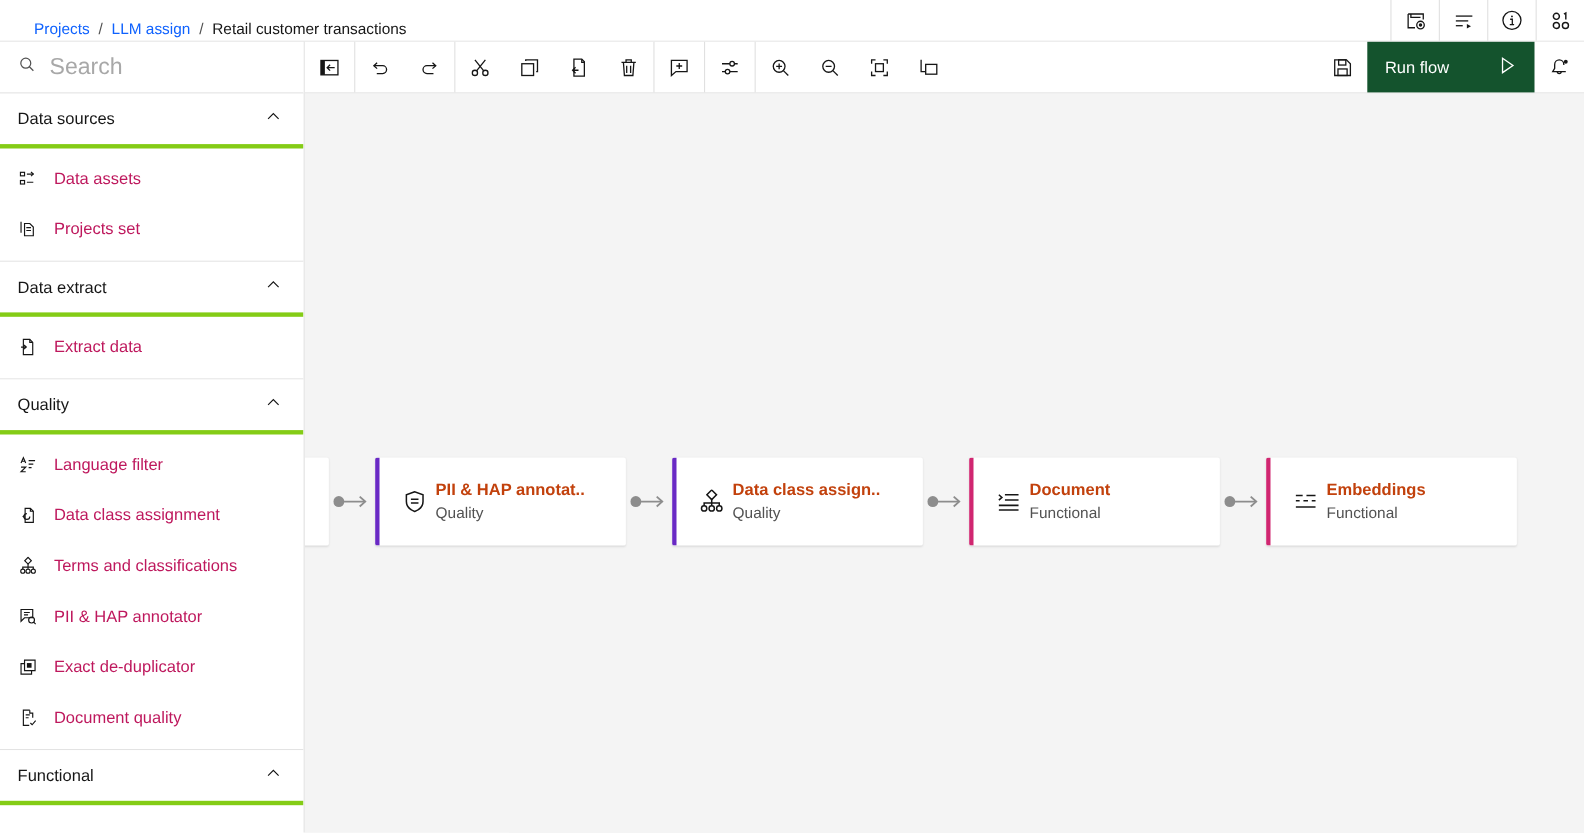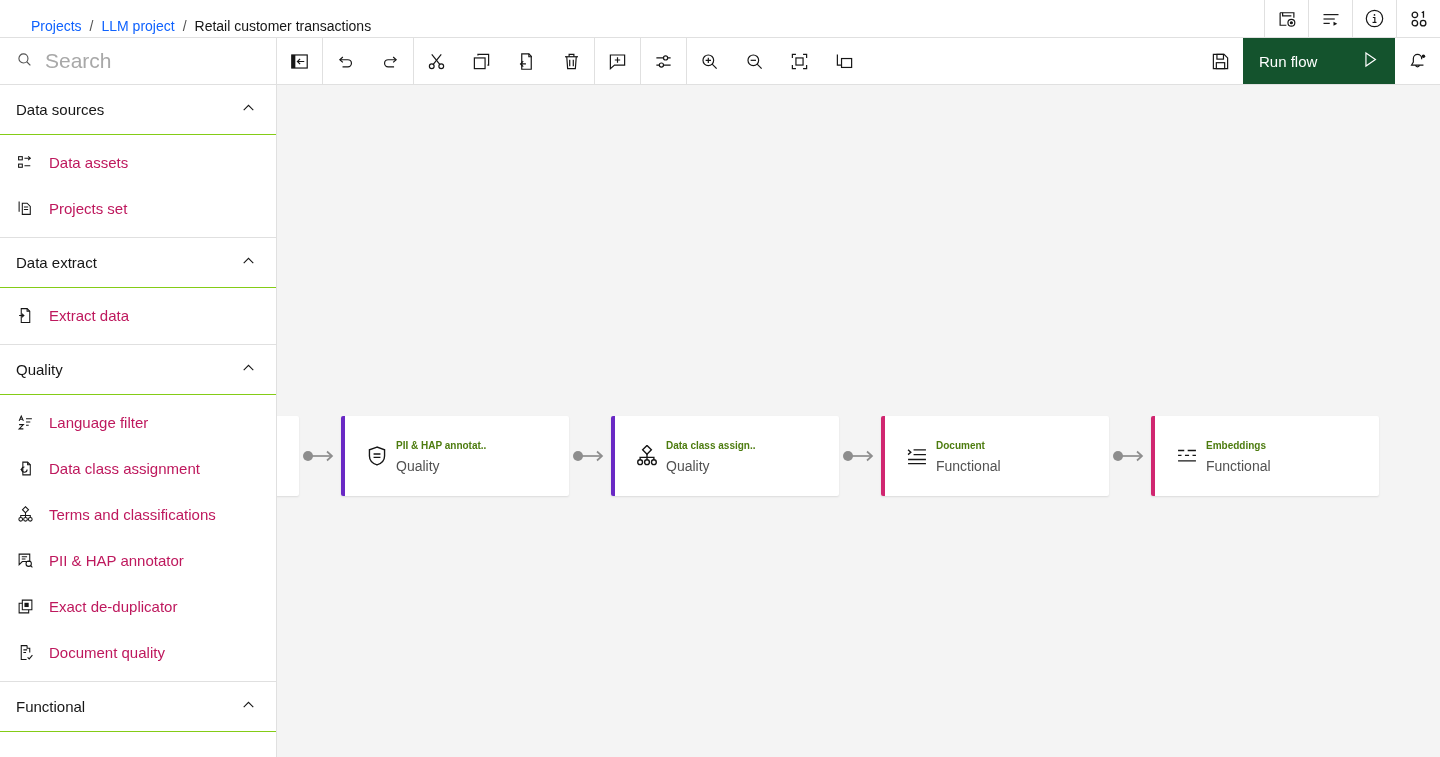--- a/index.html
+++ b/index.html
@@ -87,21 +87,21 @@
 
   .sidebar-scroll { flex: 1; overflow: hidden; }
 
   .section-header {
     height: 50px;
     display: flex; align-items: center; justify-content: space-between;
     padding: 0 19px 0 16px;
     font-size: 15px;
     color: #161616;
     cursor: pointer;
-    border-bottom: 1px solid #84cc16;
+    border-bottom: 4px solid #84cc16;
     background: #ffffff;
   }
   .section-title { line-height: 1; }
 
   .section-items { padding: 4px 0 6px 0; border-bottom: 1px solid #e0e0e0; }
   .nav-item {
     height: 46px;
     display: flex; align-items: center;
     gap: 15px;
     padding: 0 16px;
@@ -179,21 +179,21 @@
     flex: 0 0 4px;
   }
   .node-icon {
     width: 22px; height: 22px;
     margin-left: 21px; margin-right: 8px;
     flex: 0 0 22px;
     display: flex; align-items: center; justify-content: center;
   }
   .node-text { display: flex; flex-direction: column; justify-content: center; padding-right: 20px; }
   .node-title {
-    font-size: 10px; font-weight: bold; color: #4d7c0f;
+    font-size: 15px; font-weight: bold; color: #c2410c;
     line-height: 20px; white-space: nowrap;
   }
   .node-sub {
     font-size: 14px; color: #525252; line-height: 20px; white-space: nowrap;
   }
 
   .node-ghost {
     background:#ffffff; height:80px; width:32px;
     border-radius: 0 2px 2px 0;
     box-shadow: 0 1px 2px rgba(0,0,0,0.10);
@@ -213,21 +213,21 @@
 </style>
 </head>
 <body>
 
 <div class="app">
 
   <div class="topbar">
     <div class="breadcrumb">
       <span class="crumb-link">Projects</span>
       <span class="crumb-sep">/</span>
-      <span class="crumb-link">LLM project</span>
+      <span class="crumb-link">LLM assign</span>
       <span class="crumb-sep">/</span>
       <span class="crumb-current">Retail customer transactions</span>
     </div>
 
     <div class="topbar-actions">
       <button class="topbar-btn">
         <svg width="20" height="20" viewBox="0 0 32 32" fill="none" stroke="#161616" stroke-width="1.9">
           <path d="M5 6h22v8"></path>
             <path d="M5 6v20h10"></path>
             <path d="M9 6v5h14"></path>

